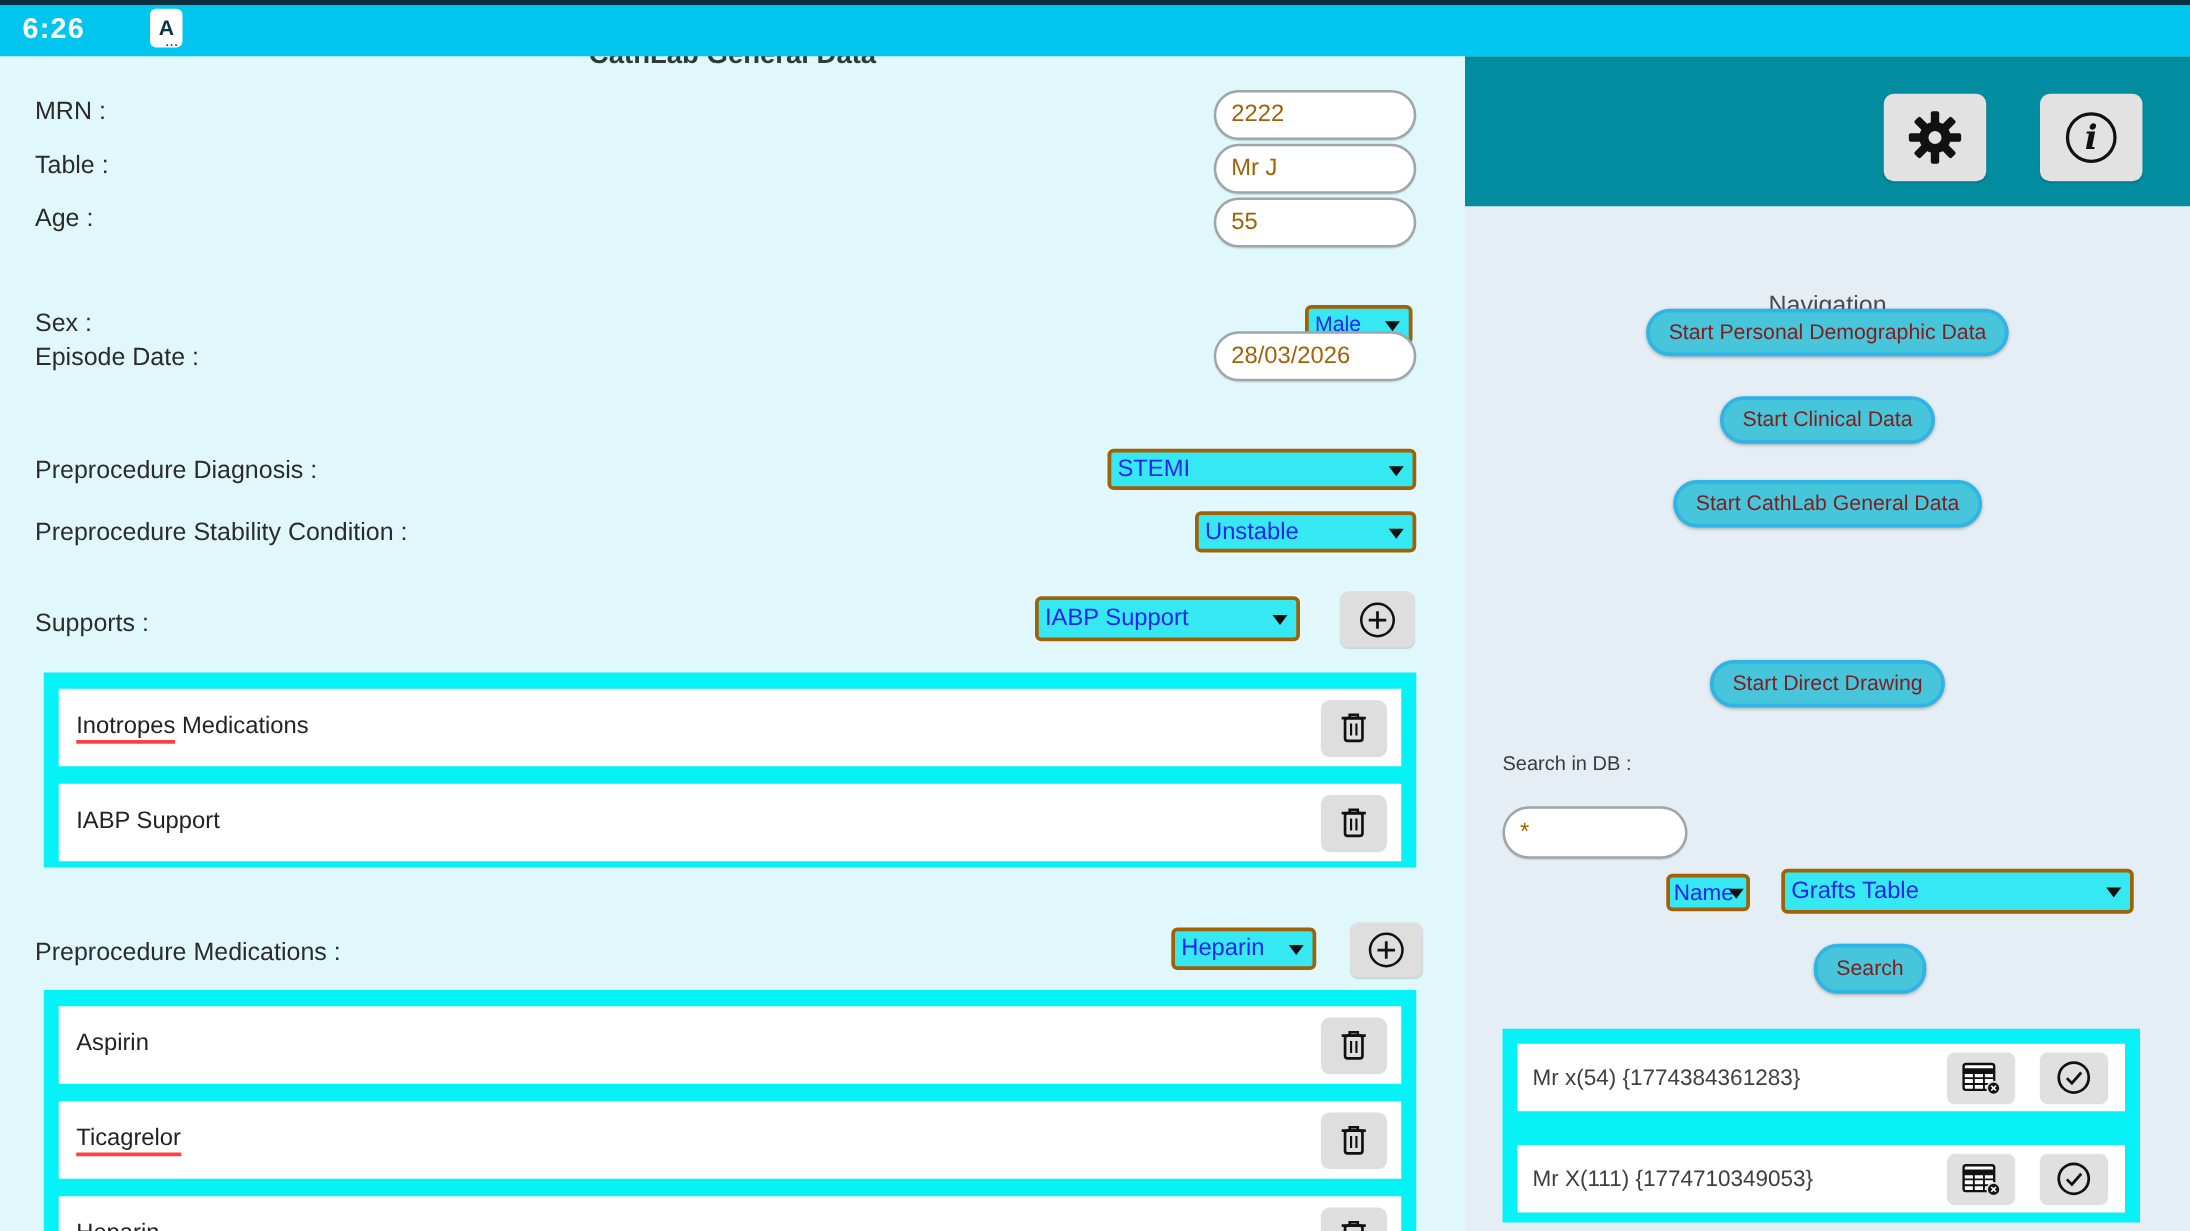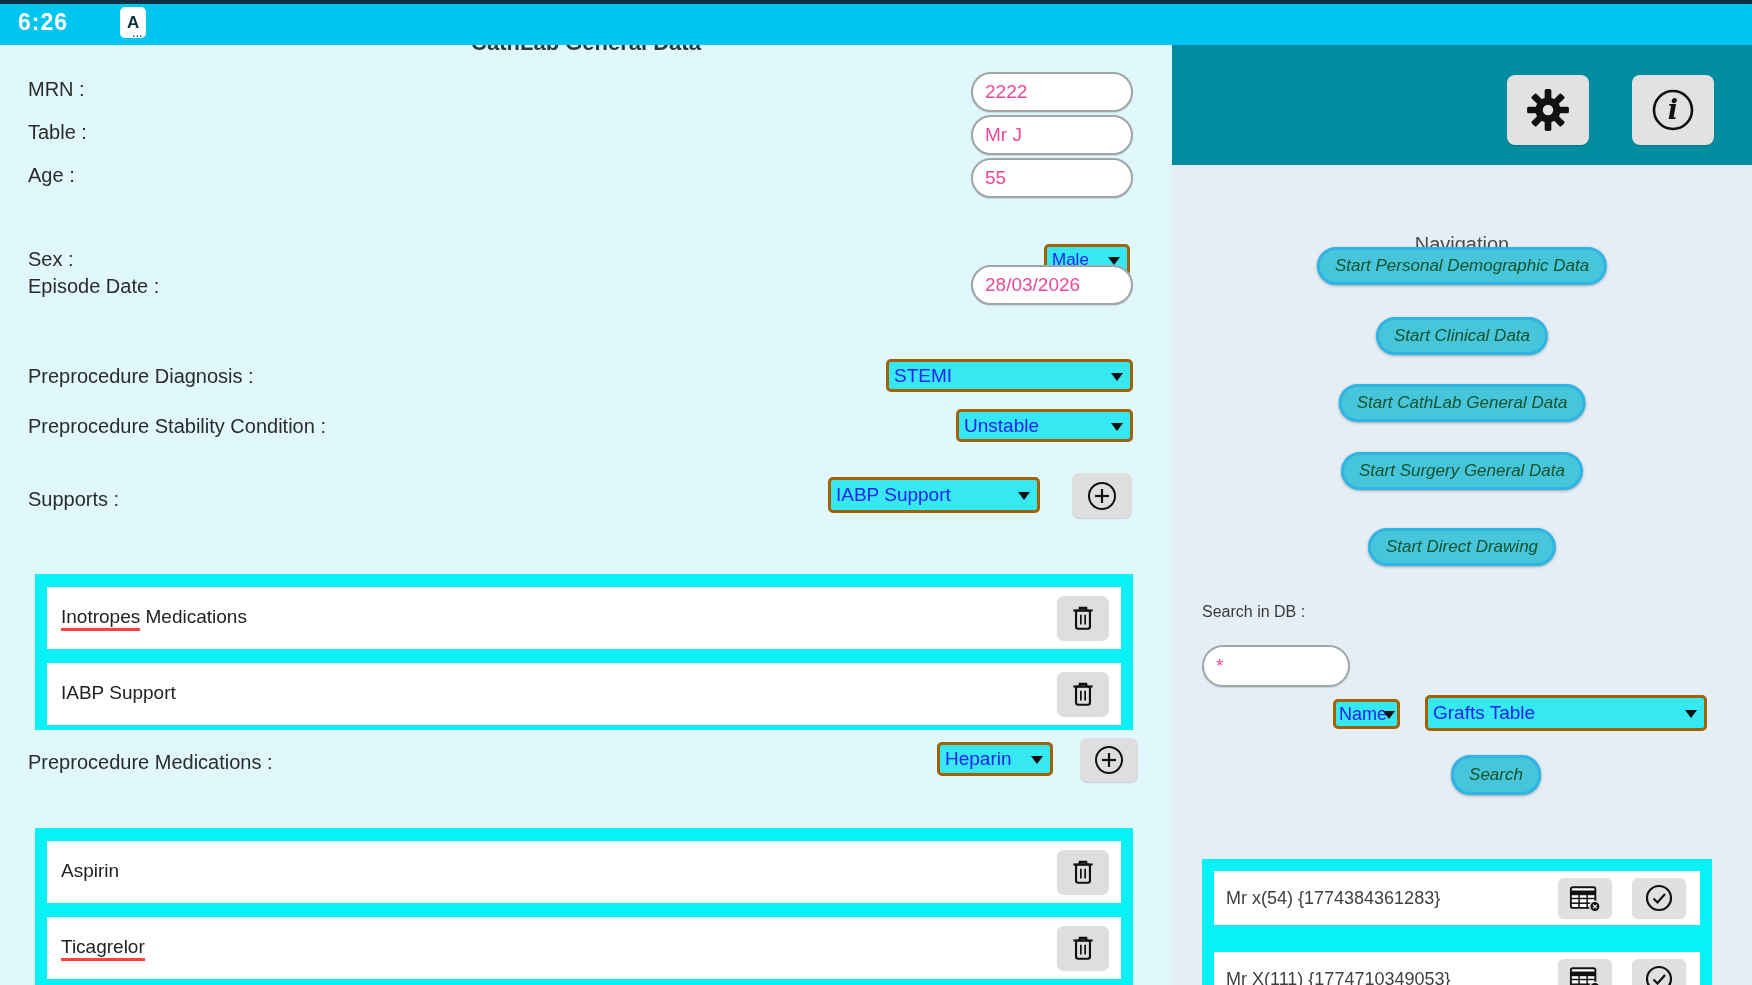--- a/index.html
+++ b/index.html
@@ -18,49 +18,49 @@
 
   .page-title { position:absolute; top:30px; left:0; width:1172px; text-align:center;
                 font-size:22px; font-weight:bold; color:#2F3A3D; z-index:5; }
 
   .left-panel  { position:absolute; top:45px; left:0; width:1172px; height:940px; background:#E0F8FB; }
   .right-panel { position:absolute; top:45px; left:1172px; width:580px; height:940px; background:#E5EEF4; }
 
   .flabel { position:absolute; left:28px; font-size:20px; color:#2B2B2B; white-space:nowrap; }
 
   .pill-input { position:absolute; height:40px; background:#fff; border:2px solid #9FA6A9; border-radius:21px;
-                font-size:19px; color:#ec4899; padding:0 12px; outline:none;
+                font-size:19px; color:#a16207; padding:0 12px; outline:none;
                 font-family:"Liberation Sans","DejaVu Sans",sans-serif; box-shadow:0 1px 1px rgba(0,0,0,0.12); }
 
   .dd { position:absolute; background:#35E8F2; border:3px solid #a16207; border-radius:5px;
         display:flex; align-items:center; padding:0 22px 0 5px; color:#2424EE; font-size:19px;
         white-space:nowrap; overflow:hidden; cursor:pointer; }
   .dd .caret { position:absolute; right:7px; top:50%; margin-top:-3px; width:0; height:0;
                border-left:6px solid transparent; border-right:6px solid transparent; border-top:8px solid #111; }
   .dd.small { font-size:17px; padding-right:24px; }
 
   .icon-btn { position:absolute; background:#DEDEDE; border:none; border-radius:7px; cursor:pointer;
               display:flex; align-items:center; justify-content:center; box-shadow:0 1px 1px rgba(0,0,0,0.15); }
 
-  .cyan-box { position:absolute; background:#06F2F6;margin-top:36px; }
+  .cyan-box { position:absolute; background:#06F2F6; }
   .list-row { position:absolute; background:#fff; }
   .row-text { font-size:19px; color:#222; padding-left:14px; line-height:60px; white-space:nowrap; }
   .misspelled { border-bottom:3px solid #FF4040; padding-bottom:1px; }
   .row-trash { position:absolute; right:12px; top:50%; transform:translateY(-50%); width:52px; height:44px; }
 
   .right-header { position:absolute; top:0; left:0; width:580px; height:120px; background:#018D9F; }
   .hdr-btn { border-radius:8px; background:#E2E2E2; }
 
   .nav-title { position:absolute; top:148px; left:0; width:100%; text-align:center; font-size:20px; color:#4B4B4B;margin-top:40px; }
 
   .nav-pill { position:absolute; left:50%; transform:translateX(-50%);
               height:38px; padding:0 15px; display:inline-flex; align-items:center; justify-content:center;
               background:#46C5DB; border:3px solid #2EB5E6; border-radius:19px;
-              font-size:17px; color:#14532d; white-space:nowrap; cursor:pointer;
-              box-shadow:0 1px 3px rgba(0,0,0,0.3); font-family:"Liberation Sans","DejaVu Sans",sans-serif;font-style:italic; }
+              font-size:17px; color:#7f1d1d; white-space:nowrap; cursor:pointer;
+              box-shadow:0 1px 3px rgba(0,0,0,0.3); font-family:"Liberation Sans","DejaVu Sans",sans-serif; }
 
   .search-label { position:absolute; left:30px; top:558px; font-size:16px; color:#3A3A3A; }
 
   .result-row-text { font-size:18px; color:#3F3F3F; padding-left:12px; line-height:54px; white-space:nowrap; }
   .res-btn { top:50%; transform:translateY(-50%); width:54px; height:40px; border-radius:6px; background:#E0E0E0; }
 </style>
 </head>
 <body>
 
 <div class="screen">
@@ -237,21 +237,20 @@
           <text x="24" y="33" text-anchor="middle" font-family="DejaVu Serif, serif" font-style="italic" font-weight="bold" font-size="27" fill="#111">i</text>
         </svg>
       </button>
     </div>
 
     <div class="nav-title">Navigation</div>
 
     <button class="nav-pill" style="top:202px">Start Personal Demographic Data</button>
     <button class="nav-pill" style="top:272px">Start Clinical Data</button>
     <button class="nav-pill" style="top:339px">Start CathLab General Data</button>
-    <button class="nav-pill" style="top:407px">Start Surgery General Data</button>
     <button class="nav-pill" style="top:483px">Start Direct Drawing</button>
 
     <div class="search-label">Search in DB :</div>
     <input class="pill-input" style="top: 600px; left: 30px; width: 148px; height: 42px;" readonly="" value="*">
 
     <div class="dd" style="top:654px; left:161px; width:67px; height:30px; font-size:18px; padding:0 14px 0 3px">
       <span>Name</span>
       <span class="caret" style="right:2px"></span>
     </div>
     <div class="dd" style="top:650px; left:253px; width:282px; height:36px">

